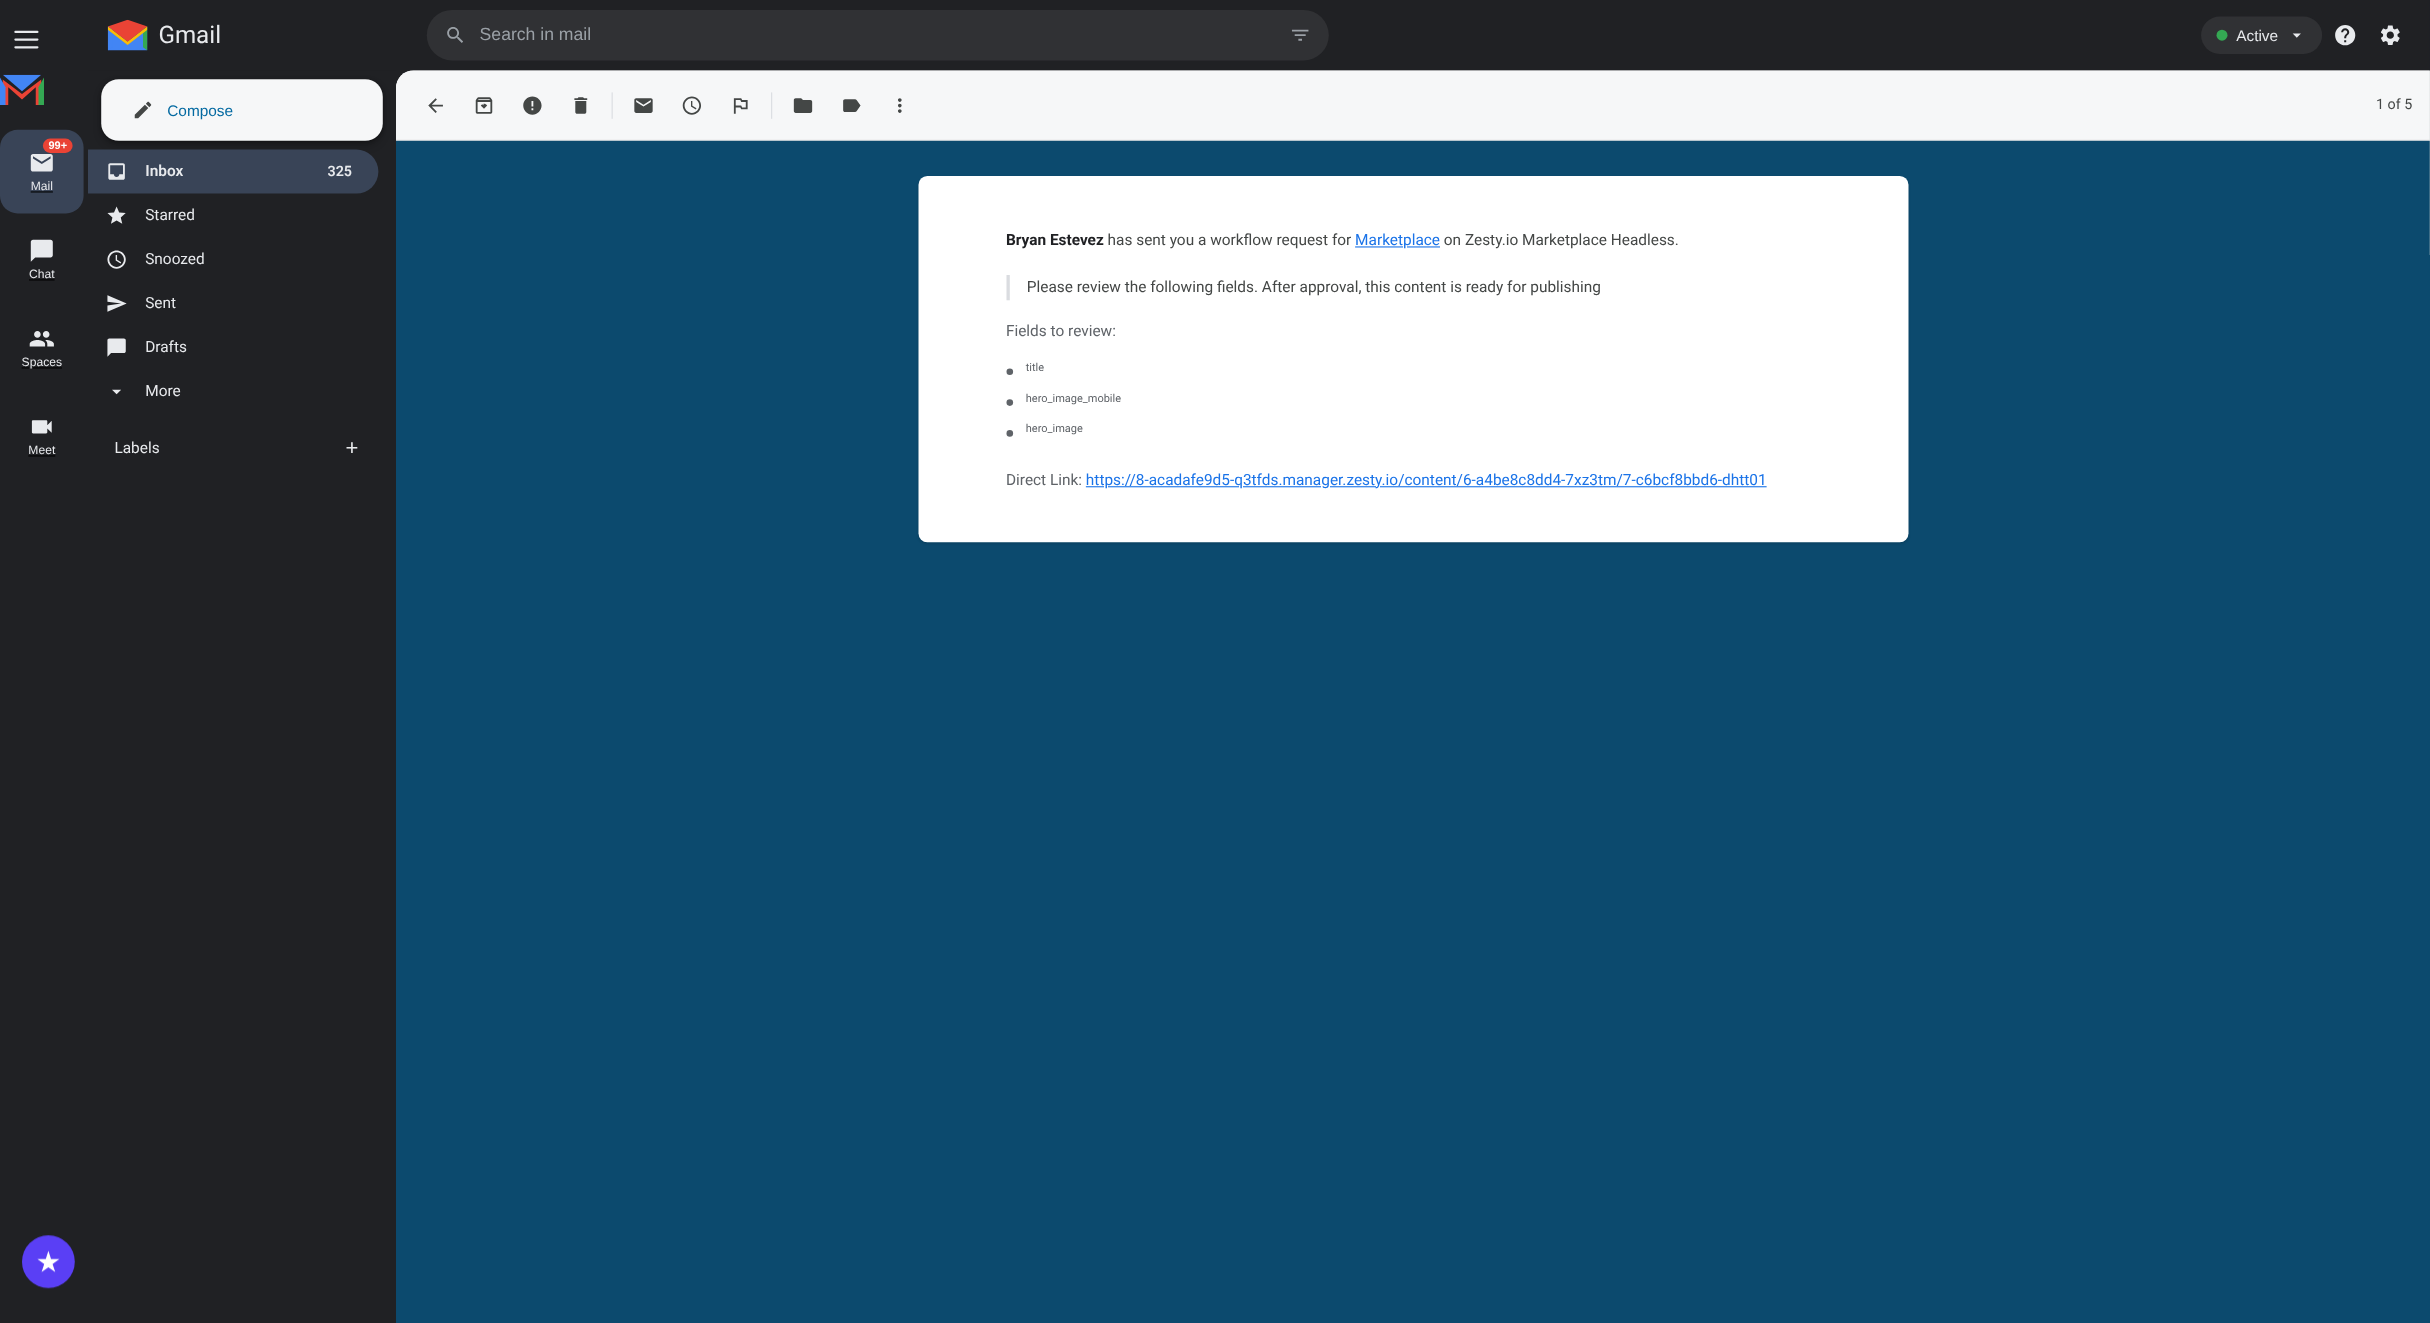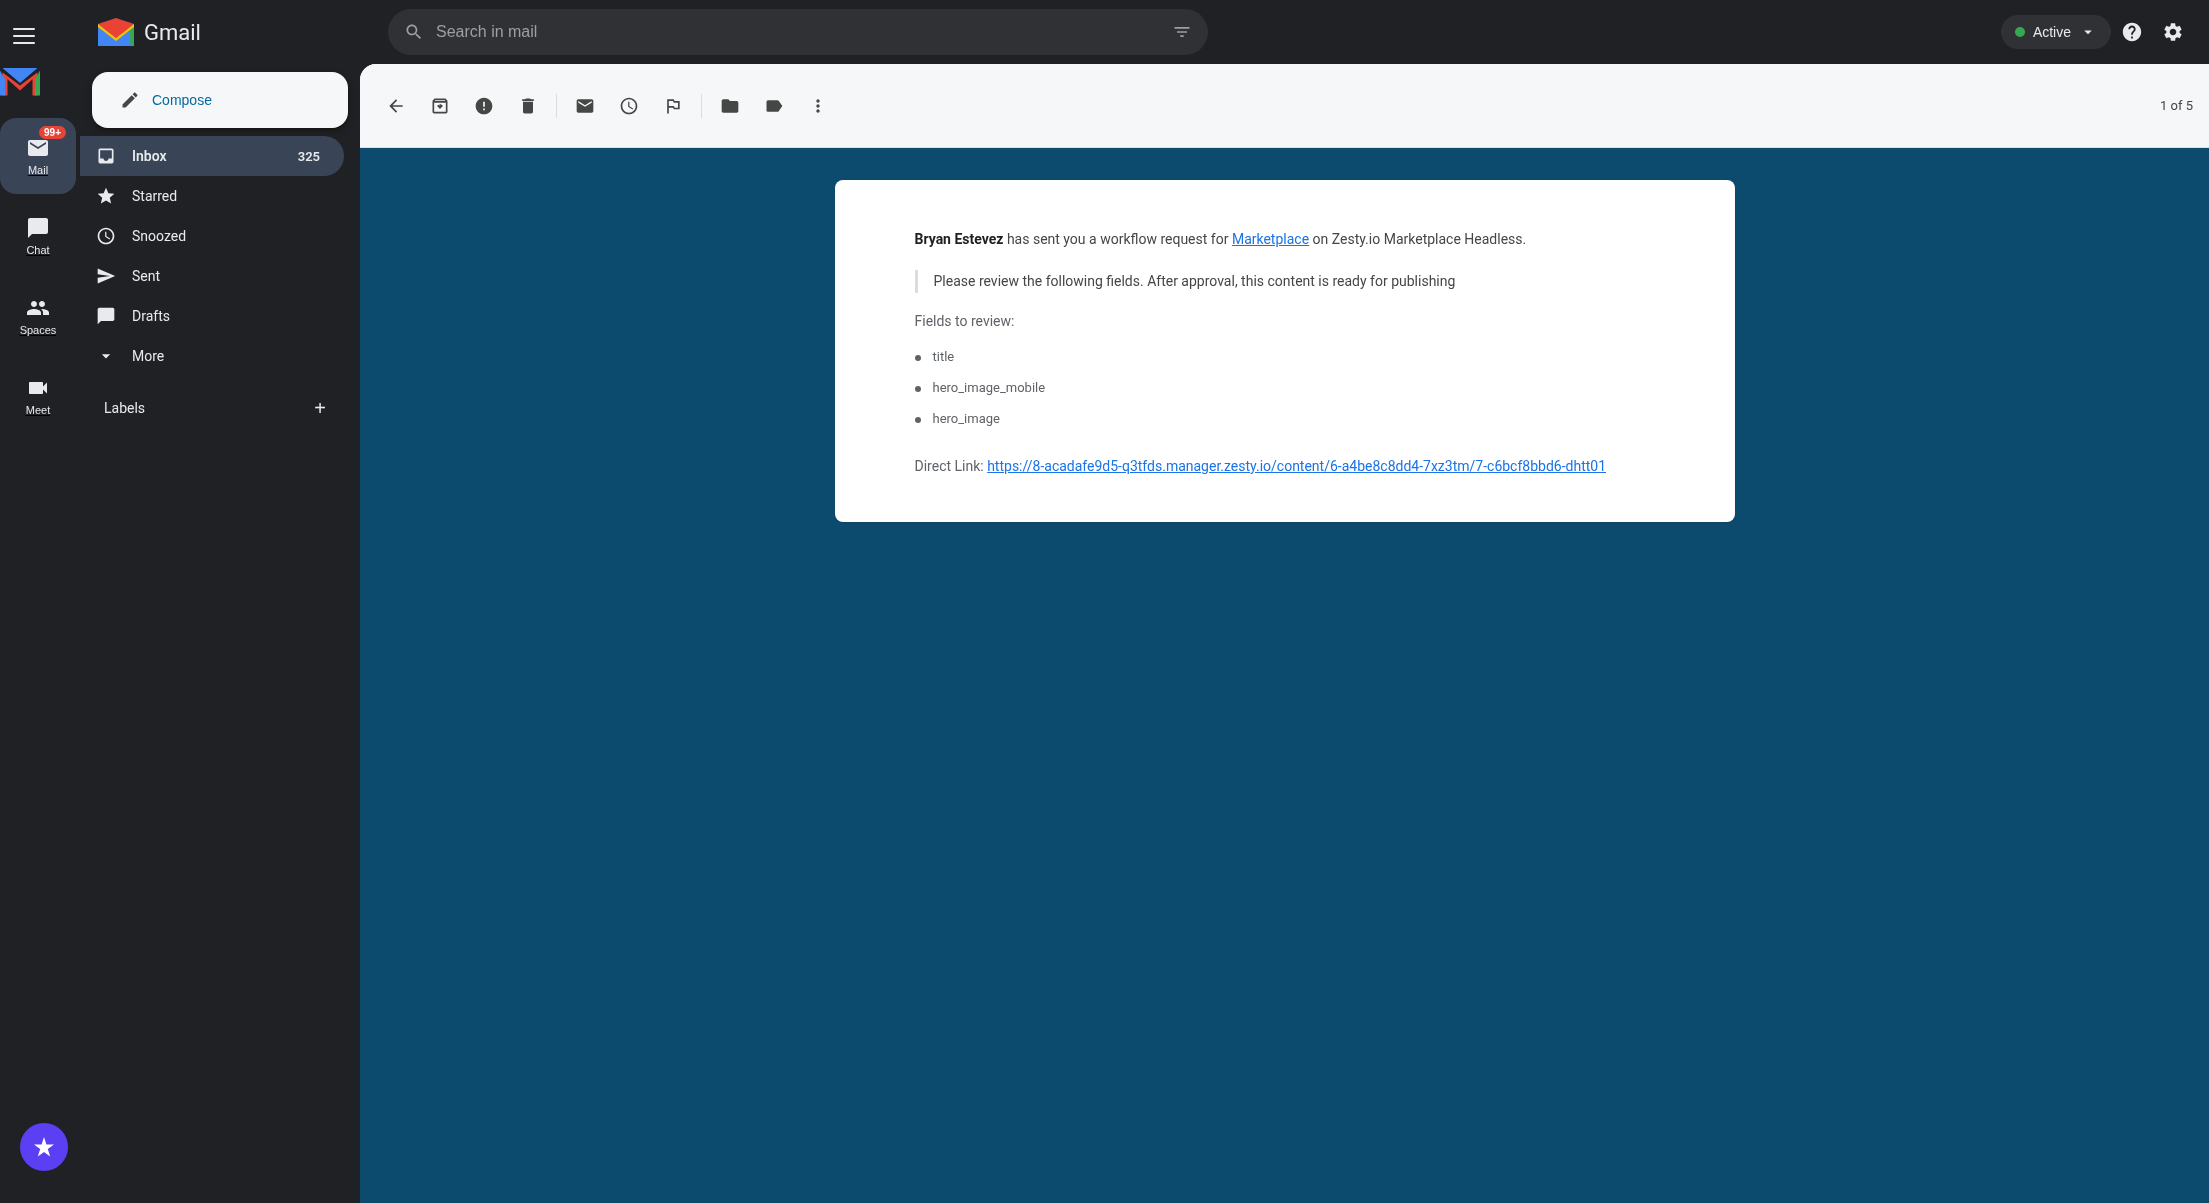--- a/index.html
+++ b/index.html
@@ -263,21 +263,21 @@
       background: #f6f7f8;
       display: flex;
       flex-direction: column;
       min-width: 0;
       border-radius: 16px 0 0 0;
       overflow: hidden;
     }
 
     
     .email-toolbar {
-      height: 84px;
+      height: 64px;
       background: #f6f7f8;
       display: flex;
       align-items: center;
       padding: 0 16px;
       gap: 4px;
       flex-shrink: 0;
       border-bottom: 1px solid #e0e0e0;
     }
     .toolbar-btn {
       width: 40px;
@@ -342,21 +342,21 @@
     }
     .bullet-list {
       list-style: none;
       padding: 0;
     }
     .bullet-list li {
       display: flex;
       align-items: flex-start;
       gap: 12px;
       padding: 8px 0;
-      font-size: 13px;
+      font-size: 10px;
       color: #5f6368;
     }
     .bullet-dot {
       width: 6px;
       height: 6px;
       background: #5f6368;
       border-radius: 50%;
       margin-top: 6px;
       flex-shrink: 0;
     }

